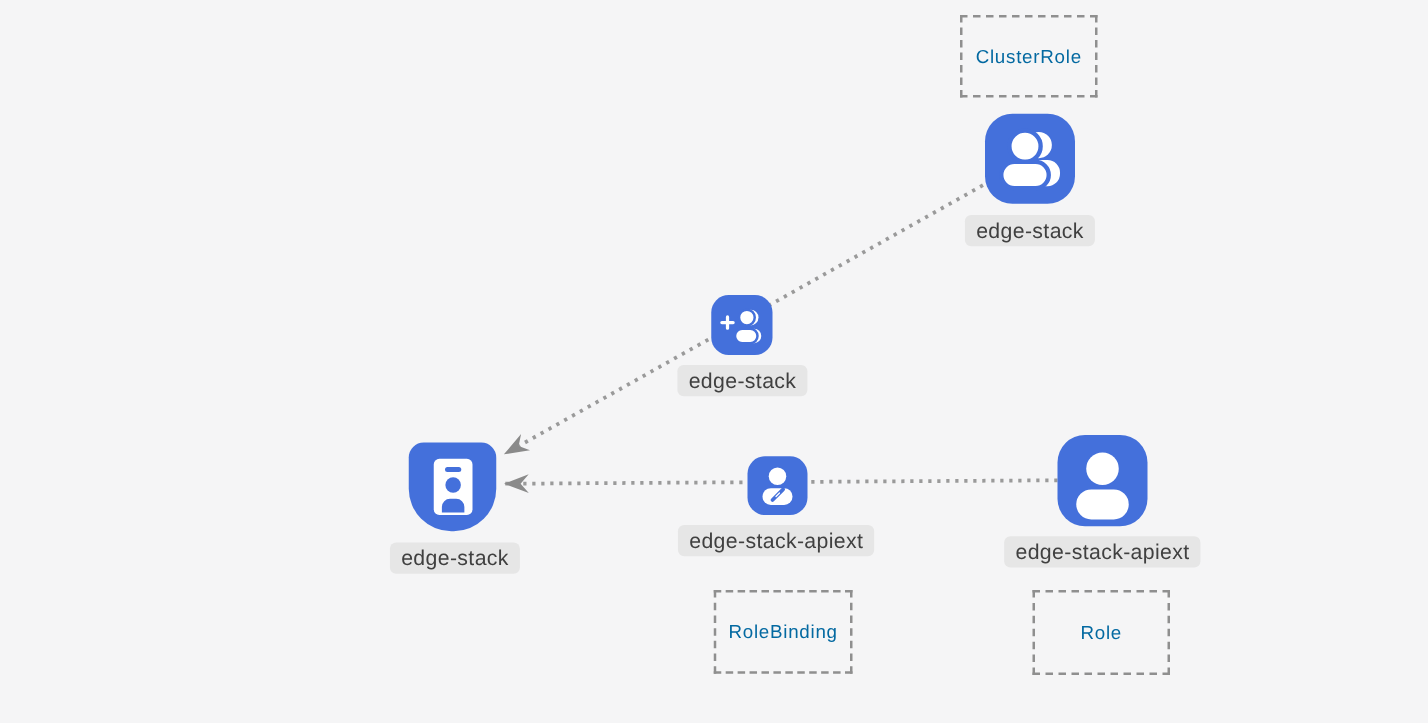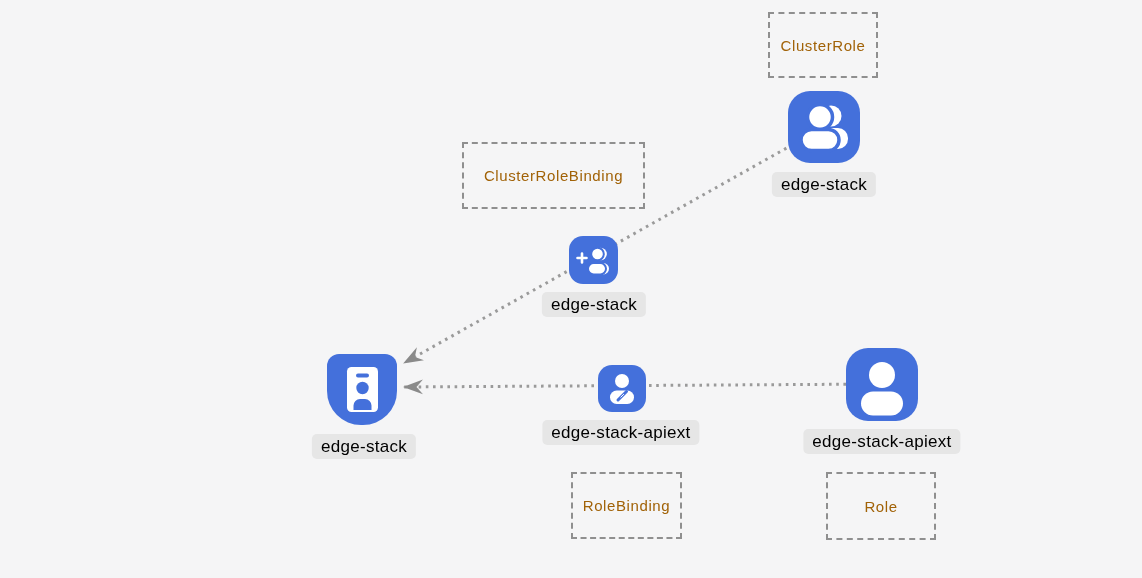--- a/index.html
+++ b/index.html
@@ -20,21 +20,21 @@
     left: 0;
     top: 0;
   }
   .dashed-box {
     position: absolute;
     box-sizing: border-box;
     border: 2px dashed #8f8f8f;
     display: flex;
     align-items: center;
     justify-content: center;
-    color: #a16207;
+    color: #0369a1;
     font-size: 15px;
     letter-spacing: 0.6px;
     background: transparent;
   }
   #box-clusterrole      { left: 768px; top: 12px;  width: 110px; height: 66px; }
   #box-clusterrolebind  { left: 462px; top: 142px; width: 183px; height: 67px; }
   #box-serviceaccount   { left: 150px; top: 361px; width: 147px; height: 68px; }
   #box-rolebinding      { left: 571px; top: 472px; width: 111px; height: 67px; }
   #box-role             { left: 826px; top: 472px; width: 110px; height: 68px; }
 
@@ -49,21 +49,21 @@
   #icon-clusterrolebind { left: 569px; top: 236px; width: 49px; height: 48px; border-radius: 14px; }
   #icon-serviceaccount  { left: 327px; top: 354px; width: 70px; height: 71px; border-radius: 12px 12px 34px 34px; }
   #icon-rolebinding     { left: 598px; top: 365px; width: 48px; height: 47px; border-radius: 14px; }
   #icon-role            { left: 846px; top: 348px; width: 72px; height: 73px; border-radius: 22px; }
 
   .node-label {
     position: absolute;
     transform: translateX(-50%);
     background: #e6e6e6;
     border-radius: 5px;
-    color: #000000;
+    color: #404040;
     font-size: 17px;
     line-height: 21px;
     padding: 2px 9px;
     white-space: nowrap;
     letter-spacing: 0.3px;
   }
   #label-clusterrole     { left: 824px; top: 172px; }
   #label-clusterrolebind { left: 594px; top: 292px; }
   #label-serviceaccount  { left: 364px; top: 434px; }
   #label-rolebinding     { left: 621px; top: 420px; }
@@ -79,23 +79,20 @@
       <marker id="dart" viewBox="0 0 20 16" markerWidth="20" markerHeight="16" refX="19" refY="8" orient="auto" markerUnits="userSpaceOnUse">
         <path d="M20,8 L0,0.5 L6.5,8 L0,15.5 Z" fill="#8a8a8a"></path>
       </marker>
     </defs>
     <line x1="824" y1="127" x2="404" y2="363" stroke="#9a9a9a" stroke-width="3" stroke-dasharray="2.6 4.6" marker-end="url(#dart)"></line>
     <line x1="882" y1="384" x2="404" y2="387" stroke="#9a9a9a" stroke-width="3" stroke-dasharray="2.6 4.6" marker-end="url(#dart)"></line>
   </svg>
 
   <div class="dashed-box" id="box-clusterrole">
     <span>ClusterRole</span>
-  </div>
-  <div class="dashed-box" id="box-clusterrolebind">
-    <span>ClusterRoleBinding</span>
   </div>
   <div class="dashed-box" id="box-rolebinding">
     <span>RoleBinding</span>
   </div>
   <div class="dashed-box" id="box-role">
     <span>Role</span>
   </div>
 
   <div class="node-icon" id="icon-clusterrole">
     <svg width="72" height="72" viewBox="0 0 72 72">

